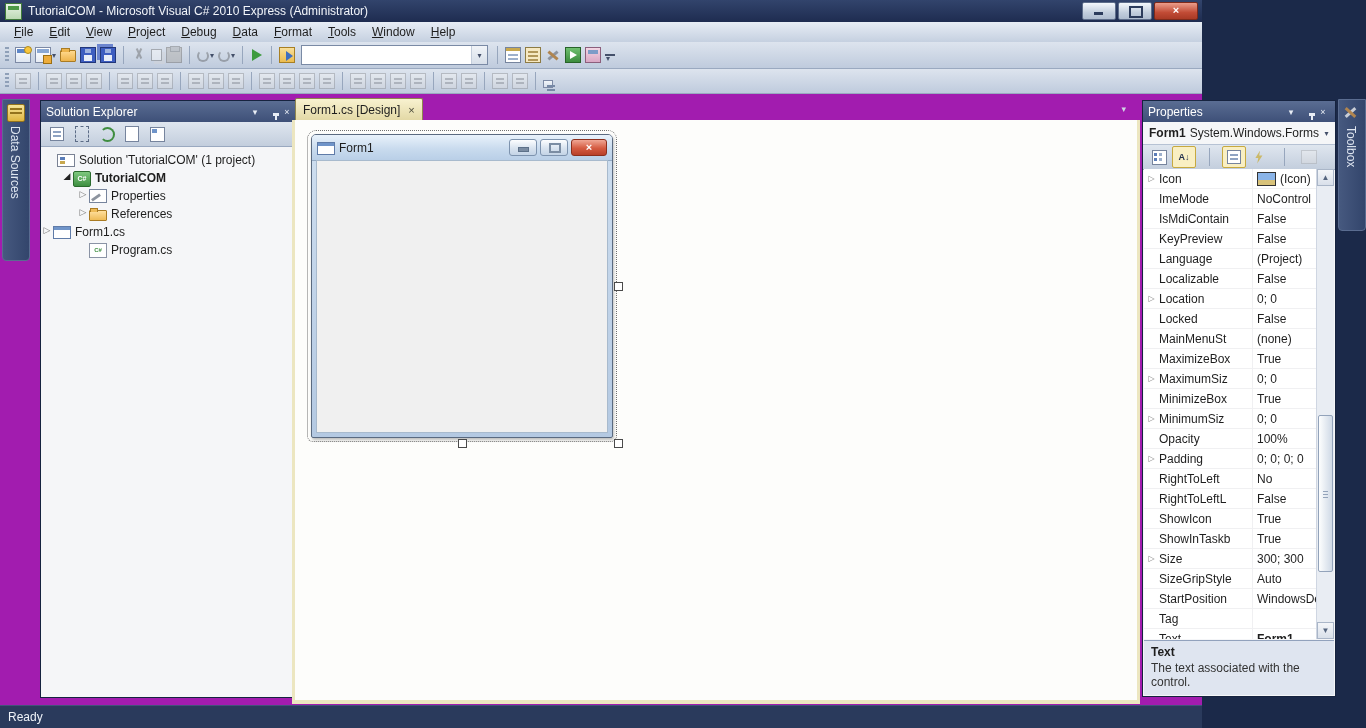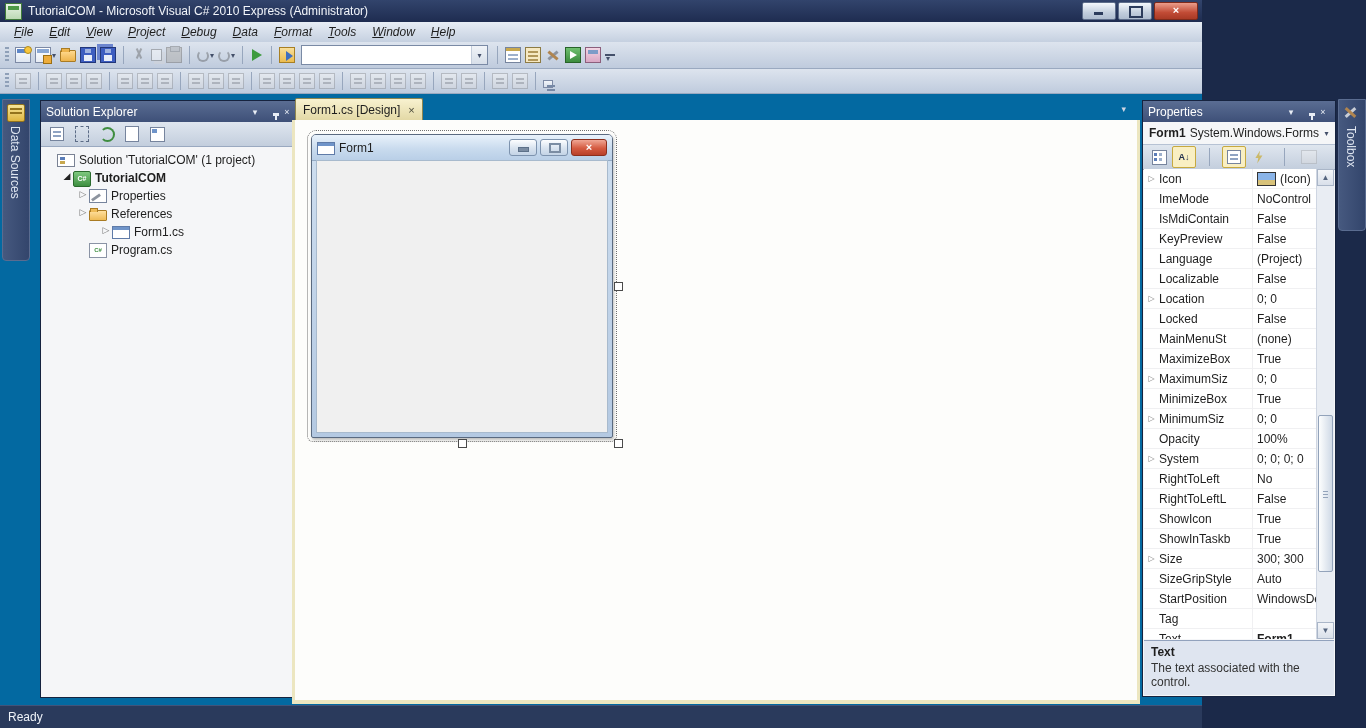--- a/index.html
+++ b/index.html
@@ -1,30 +1,30 @@
 <!DOCTYPE html>
 <html><head>
 <meta charset="utf-8">
 <style>
   html,body{margin:0;padding:0;background:#1b2949;}
   body{width:1366px;height:728px;overflow:hidden;font-family:"Liberation Sans",sans-serif;-webkit-font-smoothing:antialiased;}
-  .ide{position:absolute;left:0;top:0;width:1202px;height:728px;background:#0369a1;}
+  .ide{position:absolute;left:0;top:0;width:1202px;height:728px;background:#a21caf;}
 
   
   .titlebar{position:absolute;left:0;top:0;right:0;height:22px;background:linear-gradient(#32446c,#1e2c50);display:flex;align-items:center;color:#f2f5fa;font-size:12px;}
   .app-icon{width:15px;height:15px;margin:0 6px 0 5px;background:linear-gradient(#e9f3e6,#bcd9b4);border:1px solid #3f7a3a;position:relative;}
   .app-icon::after{content:"";position:absolute;left:2px;top:2px;right:2px;height:4px;background:#4d9a46;}
   .winbtns{margin-left:auto;display:flex;margin-right:4px;}
   .winbtn{width:32px;height:16px;border:1px solid #5d6d8a;border-radius:2px;margin-left:2px;background:linear-gradient(#f4f8fc,#c2cedd 60%,#aebccf);position:relative;}
   .winbtn.close{width:42px;background:linear-gradient(#eb9d8b,#c14b35 60%,#a93a25);border-color:#7e2a1a;color:#fff;font-size:11px;font-weight:bold;text-align:center;line-height:15px;}
   .winbtn.minimize::after{content:"";position:absolute;left:11px;bottom:4px;width:9px;height:3px;background:#2c3c5c;}
   .winbtn.maximize::after{content:"";position:absolute;left:10px;top:3px;width:10px;height:8px;border:2px solid #2c3c5c;background:transparent;}
 
   
-  .menubar{position:absolute;left:0;top:22px;right:0;height:20px;background:linear-gradient(#e7edf5,#c5d0e0);border-bottom:1px solid #96a5bc;display:flex;align-items:center;font-size:12px;color:#1e1e1e;padding-left:6px;font-style:italic;}
+  .menubar{position:absolute;left:0;top:22px;right:0;height:20px;background:linear-gradient(#e7edf5,#c5d0e0);border-bottom:1px solid #96a5bc;display:flex;align-items:center;font-size:12px;color:#1e1e1e;padding-left:6px;}
   .menu-item{padding:2px 8px;cursor:default;}
   .menu-item::first-letter{text-decoration:underline;}
 
   
   .toolbar{position:absolute;left:0;right:0;background:linear-gradient(#dde4ee,#bfcbdd);border-bottom:1px solid #9aa9c0;display:flex;align-items:center;padding-left:4px;}
   .toolbar.row1{top:42px;height:26px;}
   .toolbar.row2{top:69px;height:24px;}
   .grip{width:4px;height:16px;margin:0 4px 0 1px;background:repeating-linear-gradient(#8fa0b8 0 2px,transparent 2px 4px);}
   .tbtn{display:flex;align-items:center;padding:2px 2px;border-radius:2px;}
   .tsep{width:1px;height:18px;background:#97a6bd;margin:0 3px;}
@@ -445,21 +445,21 @@
           <span class="ticon" data-name="properties-folder-icon"></span>
           <span data-name="tree-item-label">Properties</span>
         </div>
 
         <div class="trow" data-name="tree-item" style="padding-left: 36px;">
           <span class="texp" data-name="tree-expander-icon" data-exp="closed"></span>
           <span class="ticon" data-name="references-folder-icon"></span>
           <span data-name="tree-item-label">References</span>
         </div>
 
-        <div class="trow" data-name="tree-item" style="padding-left: 36px; margin-left: 23px;">
+        <div class="trow" data-name="tree-item" style="">
           <span class="texp" data-name="tree-expander-icon" data-exp="closed"></span>
           <span class="ticon" data-name="form-file-icon"></span>
           <span data-name="tree-item-label">Form1.cs</span>
         </div>
 
         <div class="trow" data-name="tree-item" style="padding-left: 36px;">
           <span class="texp" data-name="tree-expander-icon" data-exp=""></span>
           <span class="ticon" data-name="cs-file-icon"></span>
           <span data-name="tree-item-label">Program.cs</span>
         </div>
@@ -640,21 +640,21 @@
           <div class="prow" data-name="property-row">
             <span class="pexp"></span>
             <span class="pname" data-name="property-name">Opacity</span>
             <span class="pval" data-name="property-value">
               <span>100%</span>
             </span>
           </div>
 
           <div class="prow" data-name="property-row">
             <span class="pexp"><span data-name="property-expander-icon"></span></span>
-            <span class="pname" data-name="property-name">System</span>
+            <span class="pname" data-name="property-name">Padding</span>
             <span class="pval" data-name="property-value">
               <span>0; 0; 0; 0</span>
             </span>
           </div>
 
           <div class="prow" data-name="property-row">
             <span class="pexp"></span>
             <span class="pname" data-name="property-name">RightToLeft</span>
             <span class="pval" data-name="property-value">
               <span>No</span>

